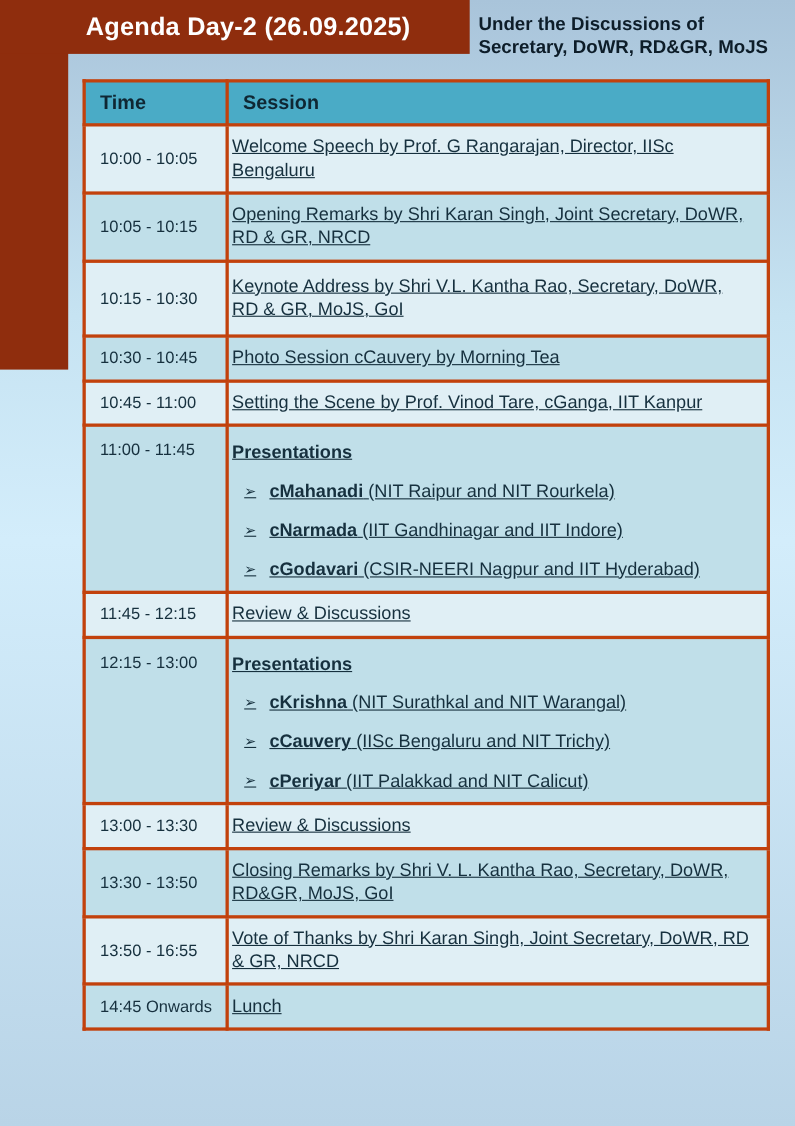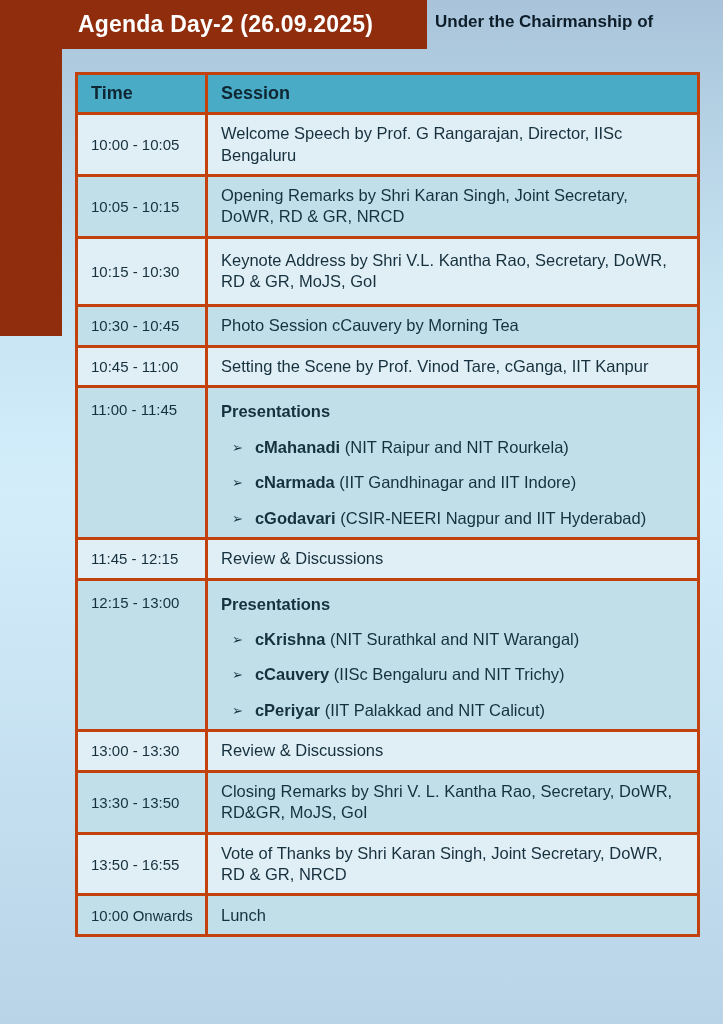--- a/index.html
+++ b/index.html
@@ -59,22 +59,23 @@
   col.time-col{width:130px;}
   td.time-cell{
     font-size:15px;
     padding:6px 4px 6px 13px;
     vertical-align:middle;
     background:inherit;
   }
   td.session-cell{
     font-size:16.5px;
     line-height:1.3;
-    padding:8px 14px 8px 13px;
+    padding:8px 14px 8px 3px;
     vertical-align:middle;
+    text-decoration:underline;
   }
   tbody tr:nth-child(odd){background:var(--row-light);}
   tbody tr:nth-child(even){background:var(--row-dark);}
   tbody tr{background-clip:padding-box;}
   tbody td{background:inherit;}
   tr.has-bullets td.time-cell,
   tr.has-bullets td.session-cell{
     vertical-align:top;
     padding-top:13px;
   }
@@ -109,21 +110,22 @@
 </head>
 <body>
 
 <div class="maroon-strip"></div>
 
 <div class="title-block">
   <h1>Agenda Day-2 (26.09.2025)</h1>
 </div>
 
 <div class="chairman-note">
-  <span>Under the Chairmanship of</span><br>
+  <span>Under the Discussions of</span><br>
+  <span>Secretary, DoWR, RD&amp;GR, MoJS</span>
 </div>
 
 <div class="agenda-table-wrap">
   <table class="agenda">
     <colgroup>
       <col class="time-col">
       <col class="session-col">
     </colgroup>
     <thead>
       <tr>
@@ -216,20 +218,20 @@
             <div class="session-title">Closing Remarks by Shri V. L. Kantha Rao, Secretary, DoWR, RD&amp;GR, MoJS, GoI</div>
           </td>
         </tr>
         <tr>
           <td class="time-cell">13:50 - 16:55</td>
           <td class="session-cell">
             <div class="session-title">Vote of Thanks by Shri Karan Singh, Joint Secretary, DoWR, RD &amp; GR, NRCD</div>
           </td>
         </tr>
         <tr>
-          <td class="time-cell">10:00 Onwards</td>
+          <td class="time-cell">14:45 Onwards</td>
           <td class="session-cell">
             <div class="session-title">Lunch</div>
           </td>
         </tr>
       </tbody>
   </table>
 </div>
 
 </body></html>

